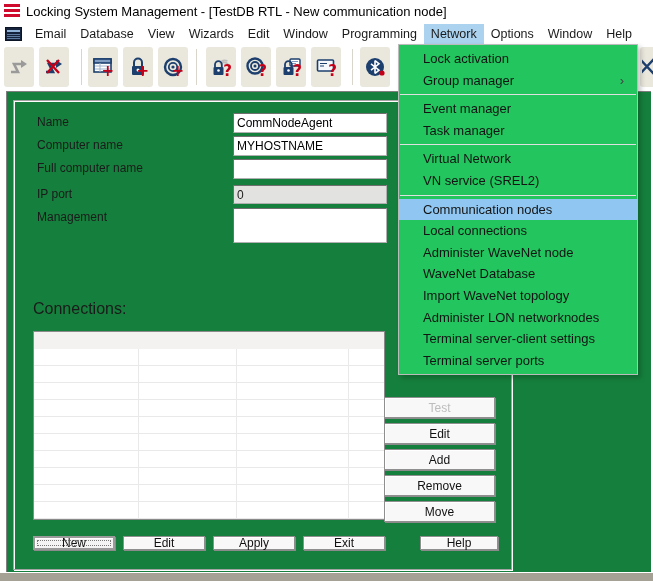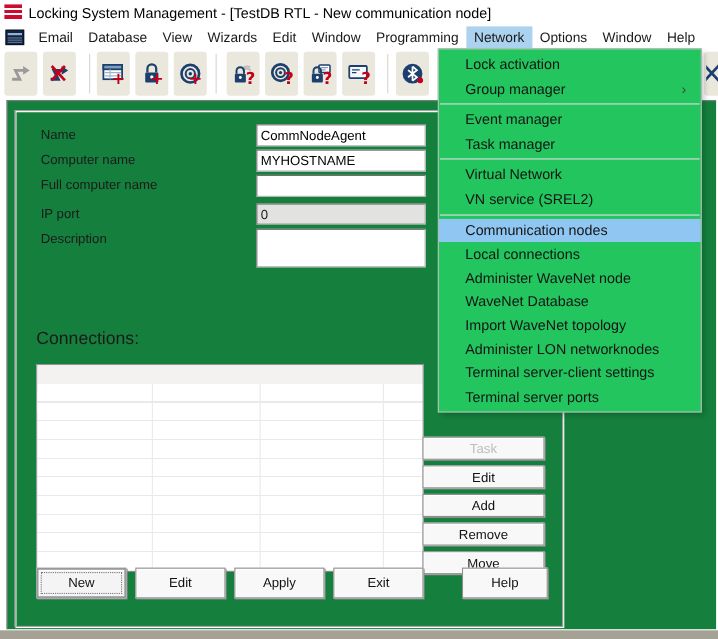--- a/index.html
+++ b/index.html
@@ -60,21 +60,21 @@
   .ctable-body { position:absolute; left:0; top:17px; right:0; bottom:0;
     background:repeating-linear-gradient(to bottom,#ffffff 0 16px,#e9e9e9 16px 17px); }
   .col-line { position:absolute; top:17px; bottom:0; width:1px; background:#e9e9e9; }
 
   .btn { position:absolute; background:#f8f8f8; border:1px solid #8f8f8f;
     box-shadow:1px 1px 0 #8b8b8b, inset 1px 1px 0 #ffffff;
     font-family:"Liberation Sans",sans-serif; font-size:12px; color:#111;
     display:flex; align-items:center; justify-content:center; cursor:default; white-space:nowrap; }
   .btn:disabled, .btn.disabled { color:#bdbdbd; }
   .side-btn { left:377px; width:111px; height:21px; }
-  .bot-btn { top:424px; width:82px; height:28px; }
+  .bot-btn { top:444px; width:82px; height:14px; }
   .btn.focused { border:2px solid #9a9a9a; outline:1px dotted #777777; outline-offset:-5px; background:#f4f4f4; }
 
   
   .popup { position:absolute; left:398px; top:44px; width:240px; z-index:20; background:#22c55e;
     border:1px solid #bbbbbb; box-shadow:3px 3px 5px rgba(0,0,0,0.22); padding:3px 0 3px 0; }
   .m-item { position:relative; height:21.6px; line-height:21.6px; padding-left:24px; font-size:13px; color:#141414; white-space:nowrap; cursor:default; }
   .m-item.hl { background:#8fc7f2; }
   .m-sep { height:1px; background:#e0e0e0; margin:3px 1px; }
   .m-arrow { position:absolute; right:13px; top:0; font-size:13px; color:#444; }
 
@@ -216,21 +216,21 @@
     </div>
   </div>
 
   <div class="client">
     <div class="frame"></div>
 
     <div class="f-label" style="top:23px">Name</div>
     <div class="f-label" style="top:46px">Computer name</div>
     <div class="f-label" style="top:69px">Full computer name</div>
     <div class="f-label" style="top:95px">IP port</div>
-    <div class="f-label" style="top:118px">Description</div>
+    <div class="f-label" style="top:118px">Management</div>
 
     <input class="f-input" style="top: 21px;" value="CommNodeAgent">
     <input class="f-input" style="top: 44px;" value="MYHOSTNAME">
     <input class="f-input" style="top: 67px;" value="">
     <input class="f-input" style="top: 93px; height: 19px;" disabled="" value="0">
     <textarea class="f-input" style="top: 116px; height: 35px;"></textarea>
 
     <div class="connections-label">Connections:</div>
 
     <div class="ctable">
@@ -238,21 +238,21 @@
         <div class="ch-cell" style="width:104px">Type</div>
         <div class="ch-cell" style="width:98px">COM port</div>
         <div class="ch-cell" style="width:112px"></div>
       </div>
       <div class="ctable-body"></div>
       <div class="col-line" style="left:104px"></div>
       <div class="col-line" style="left:202px"></div>
       <div class="col-line" style="left:314px"></div>
     </div>
 
-    <button class="btn side-btn disabled" style="top:305px" disabled="">Task</button>
+    <button class="btn side-btn disabled" style="top:305px" disabled="">Test</button>
     <button class="btn side-btn" style="top:331px">Edit</button>
     <button class="btn side-btn" style="top:357px">Add</button>
     <button class="btn side-btn" style="top:383px">Remove</button>
     <button class="btn side-btn" style="top:409px">Move</button>
 
     <button class="btn bot-btn focused" style="left:26px">New</button>
     <button class="btn bot-btn" style="left:116px">Edit</button>
     <button class="btn bot-btn" style="left:206px">Apply</button>
     <button class="btn bot-btn" style="left:296px">Exit</button>
     <button class="btn bot-btn" style="left:413px;width:78px">Help</button>

